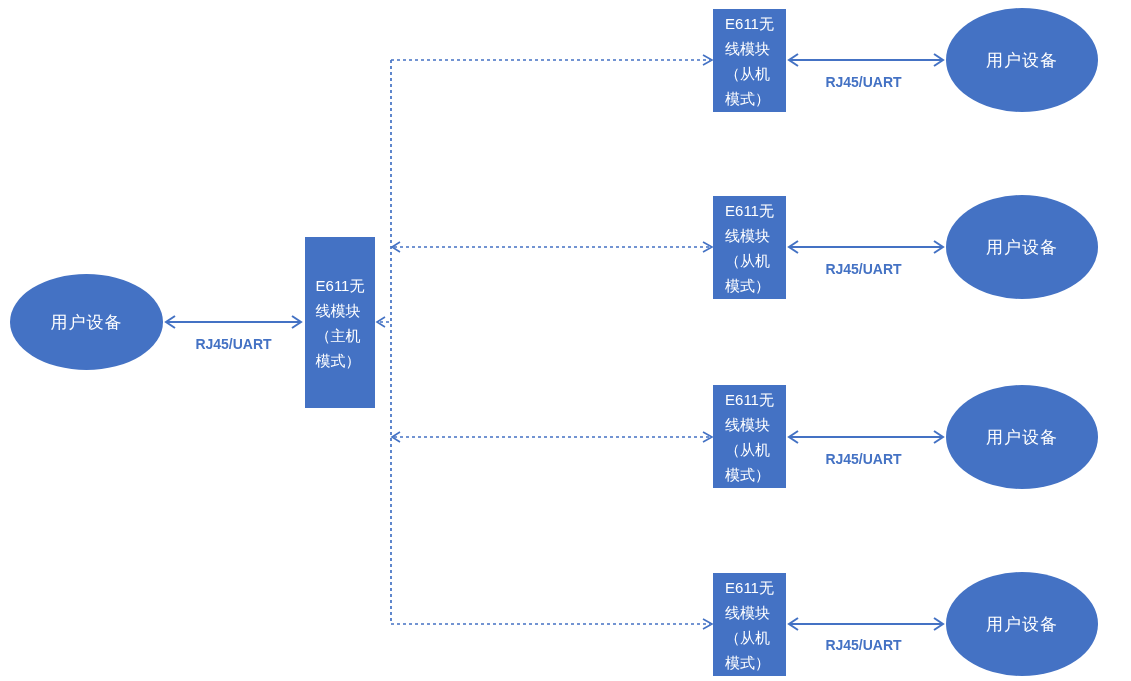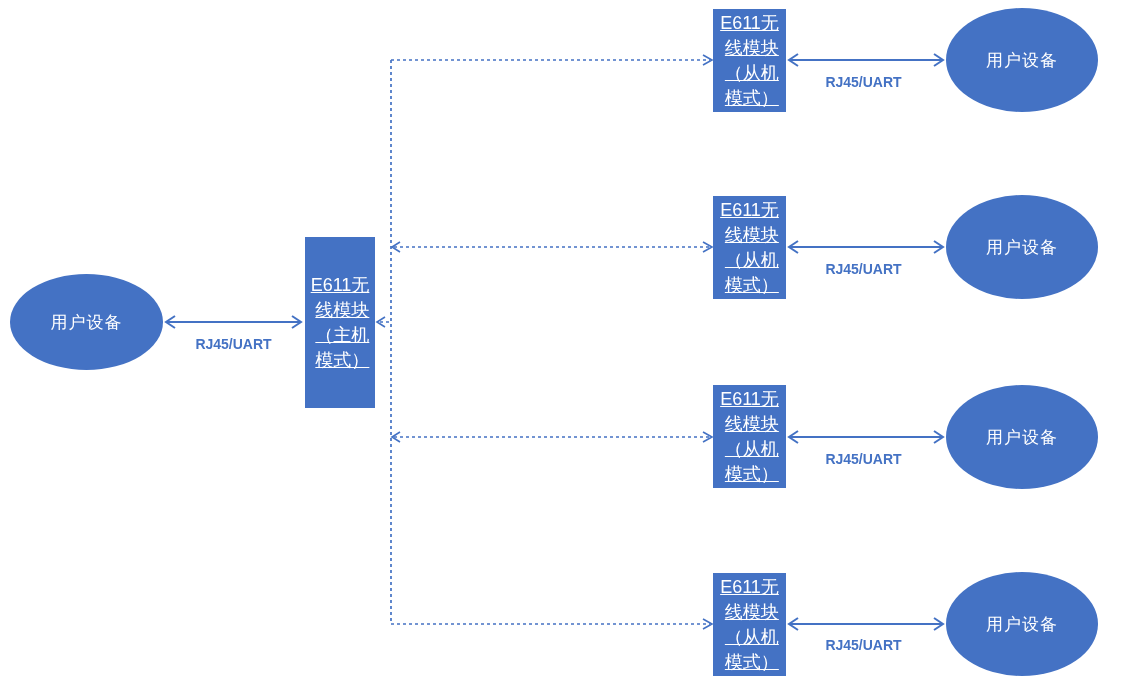--- a/index.html
+++ b/index.html
@@ -6,21 +6,21 @@
   .canvas{position:relative;width:1131px;height:681px;background:#ffffff;
           font-family:"Liberation Sans",sans-serif;overflow:hidden;}
   .connectors{position:absolute;left:0;top:0;width:1131px;height:681px;}
   .d {stroke:var(--connector,#4472C4);stroke-width:1.7;stroke-dasharray:3 3;fill:none;}
   .dh{stroke:var(--connector,#4472C4);stroke-width:1.6;fill:none;stroke-linejoin:miter;}
   .s {stroke:var(--connector,#4472C4);stroke-width:2;fill:none;}
   .shape{position:absolute;display:flex;align-items:center;justify-content:center;
          background:var(--shape-fill,#4472C4);color:var(--shape-text,#fff);}
   .ellipse{border-radius:50%;}
   .ellipse span{font-size:17px;letter-spacing:1px;}
-  .module span{white-space:pre-line;text-align:right;font-size:18px;line-height:25px;text-decoration:underline;}
+  .module span{white-space:pre-line;text-align:left;font-size:15px;line-height:25px;}
   .link-label{position:absolute;color:var(--label-text,#4472C4);font-weight:700;
               font-size:14px;text-align:center;width:115px;}
 </style>
 </head>
 <body>
 
 <div class="canvas">
 
   <svg class="connectors" viewBox="0 0 1131 681" xmlns="http://www.w3.org/2000/svg">
 

